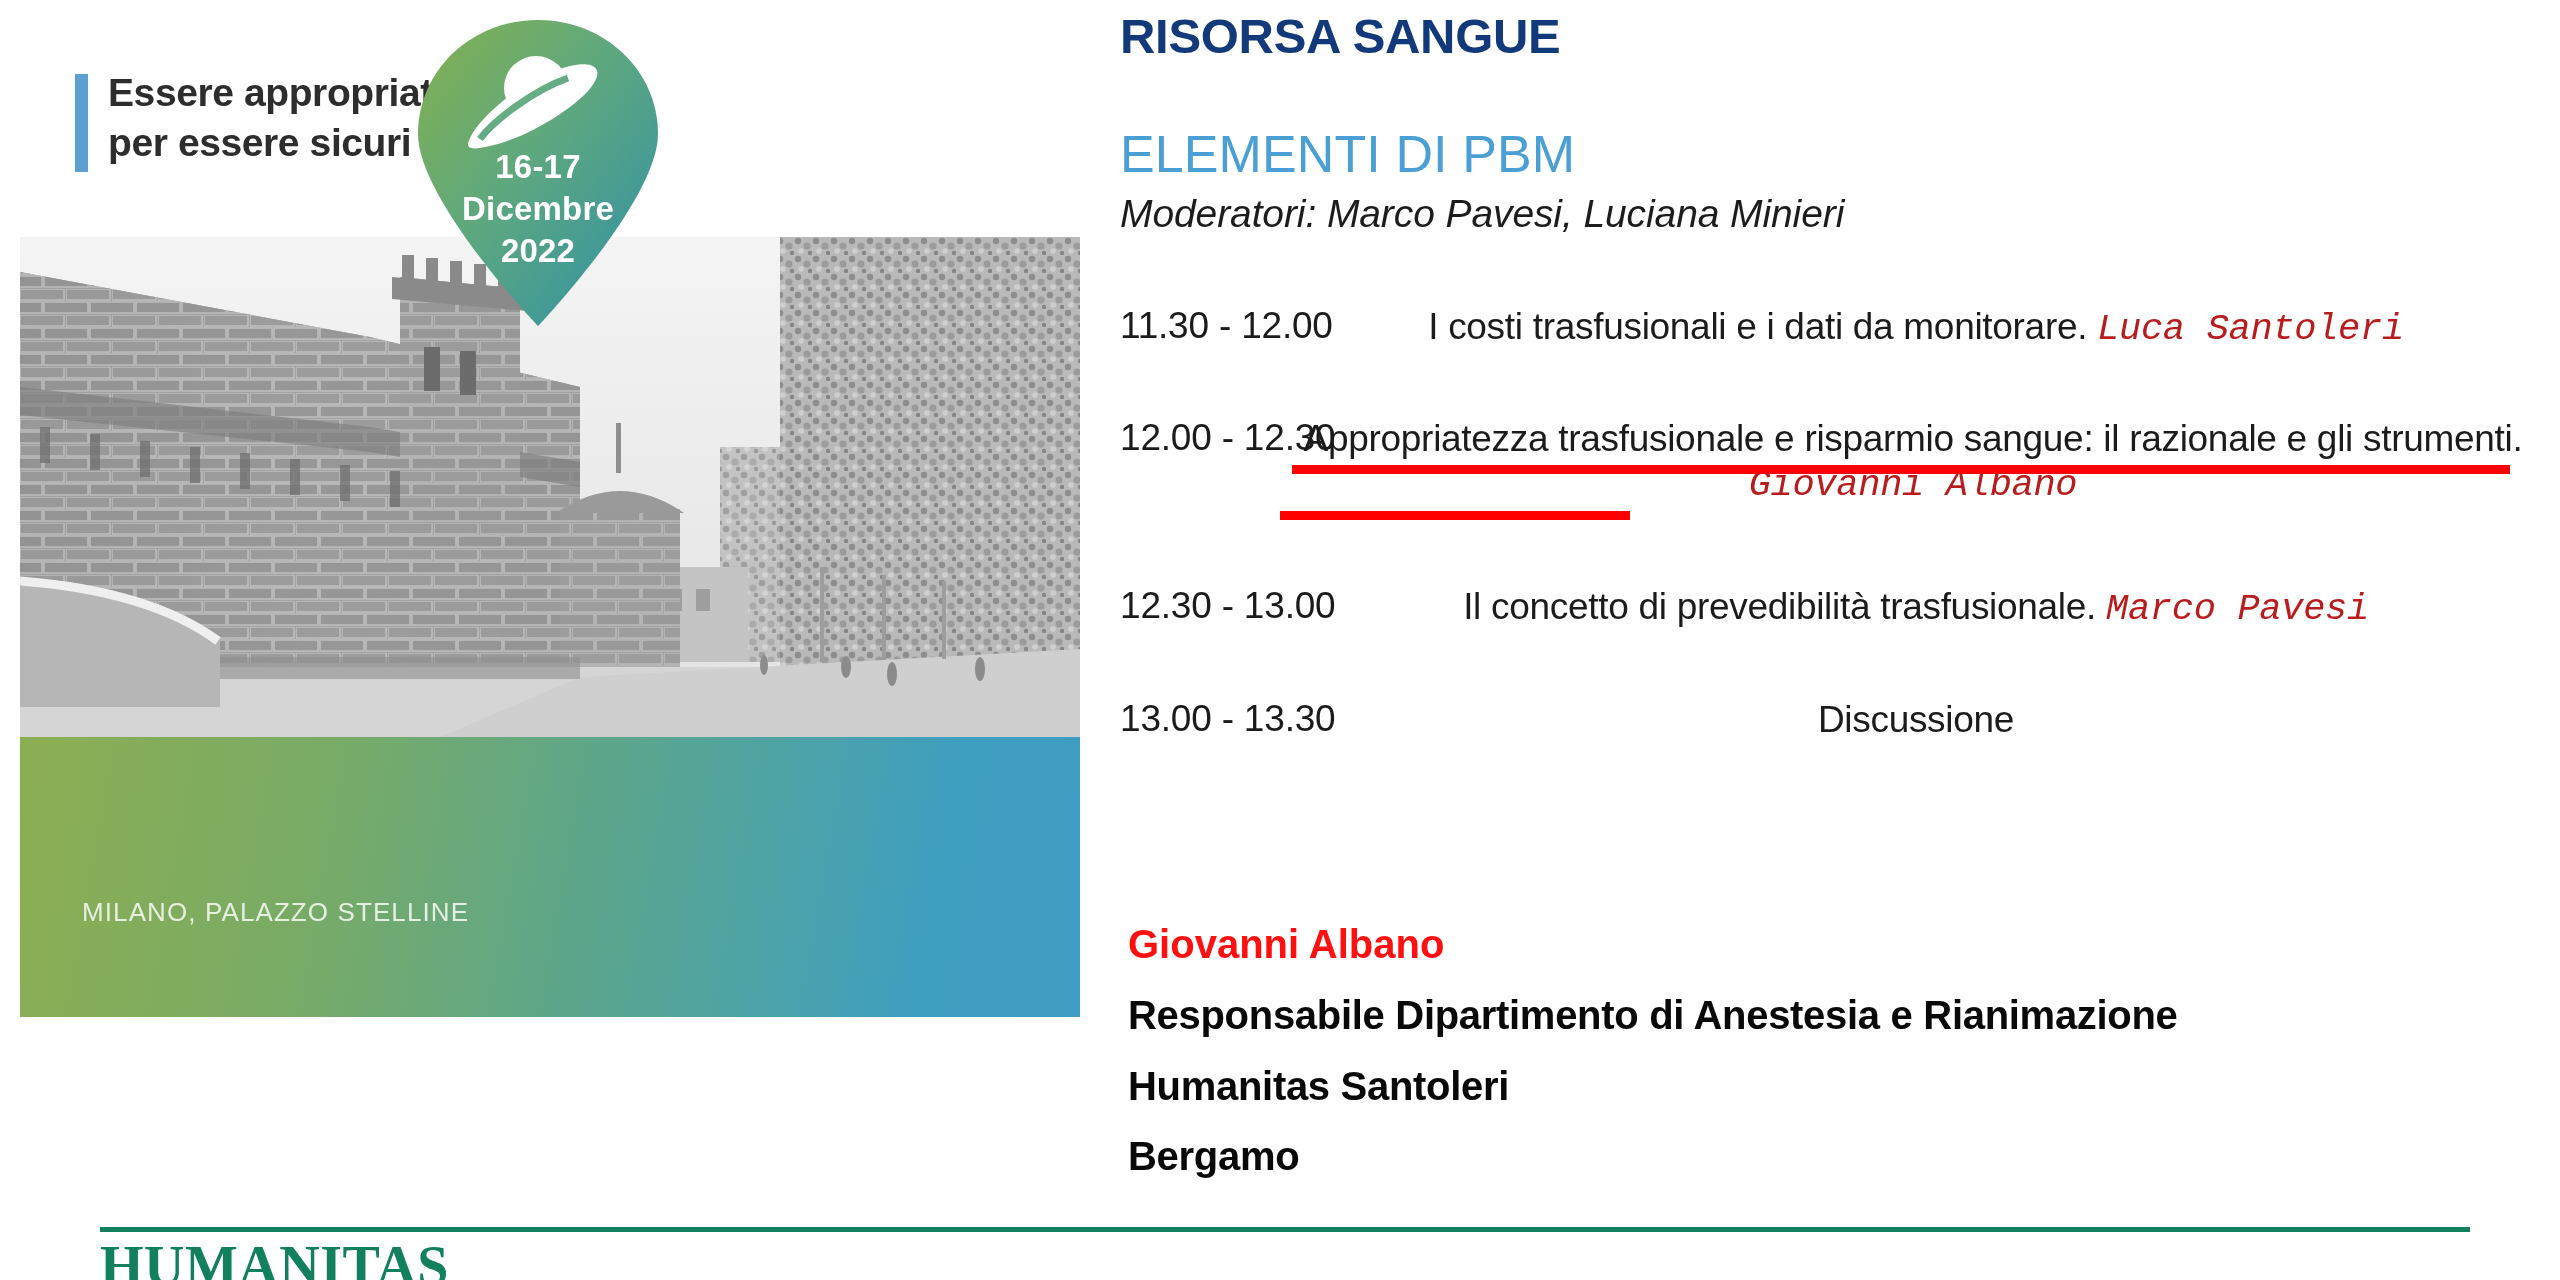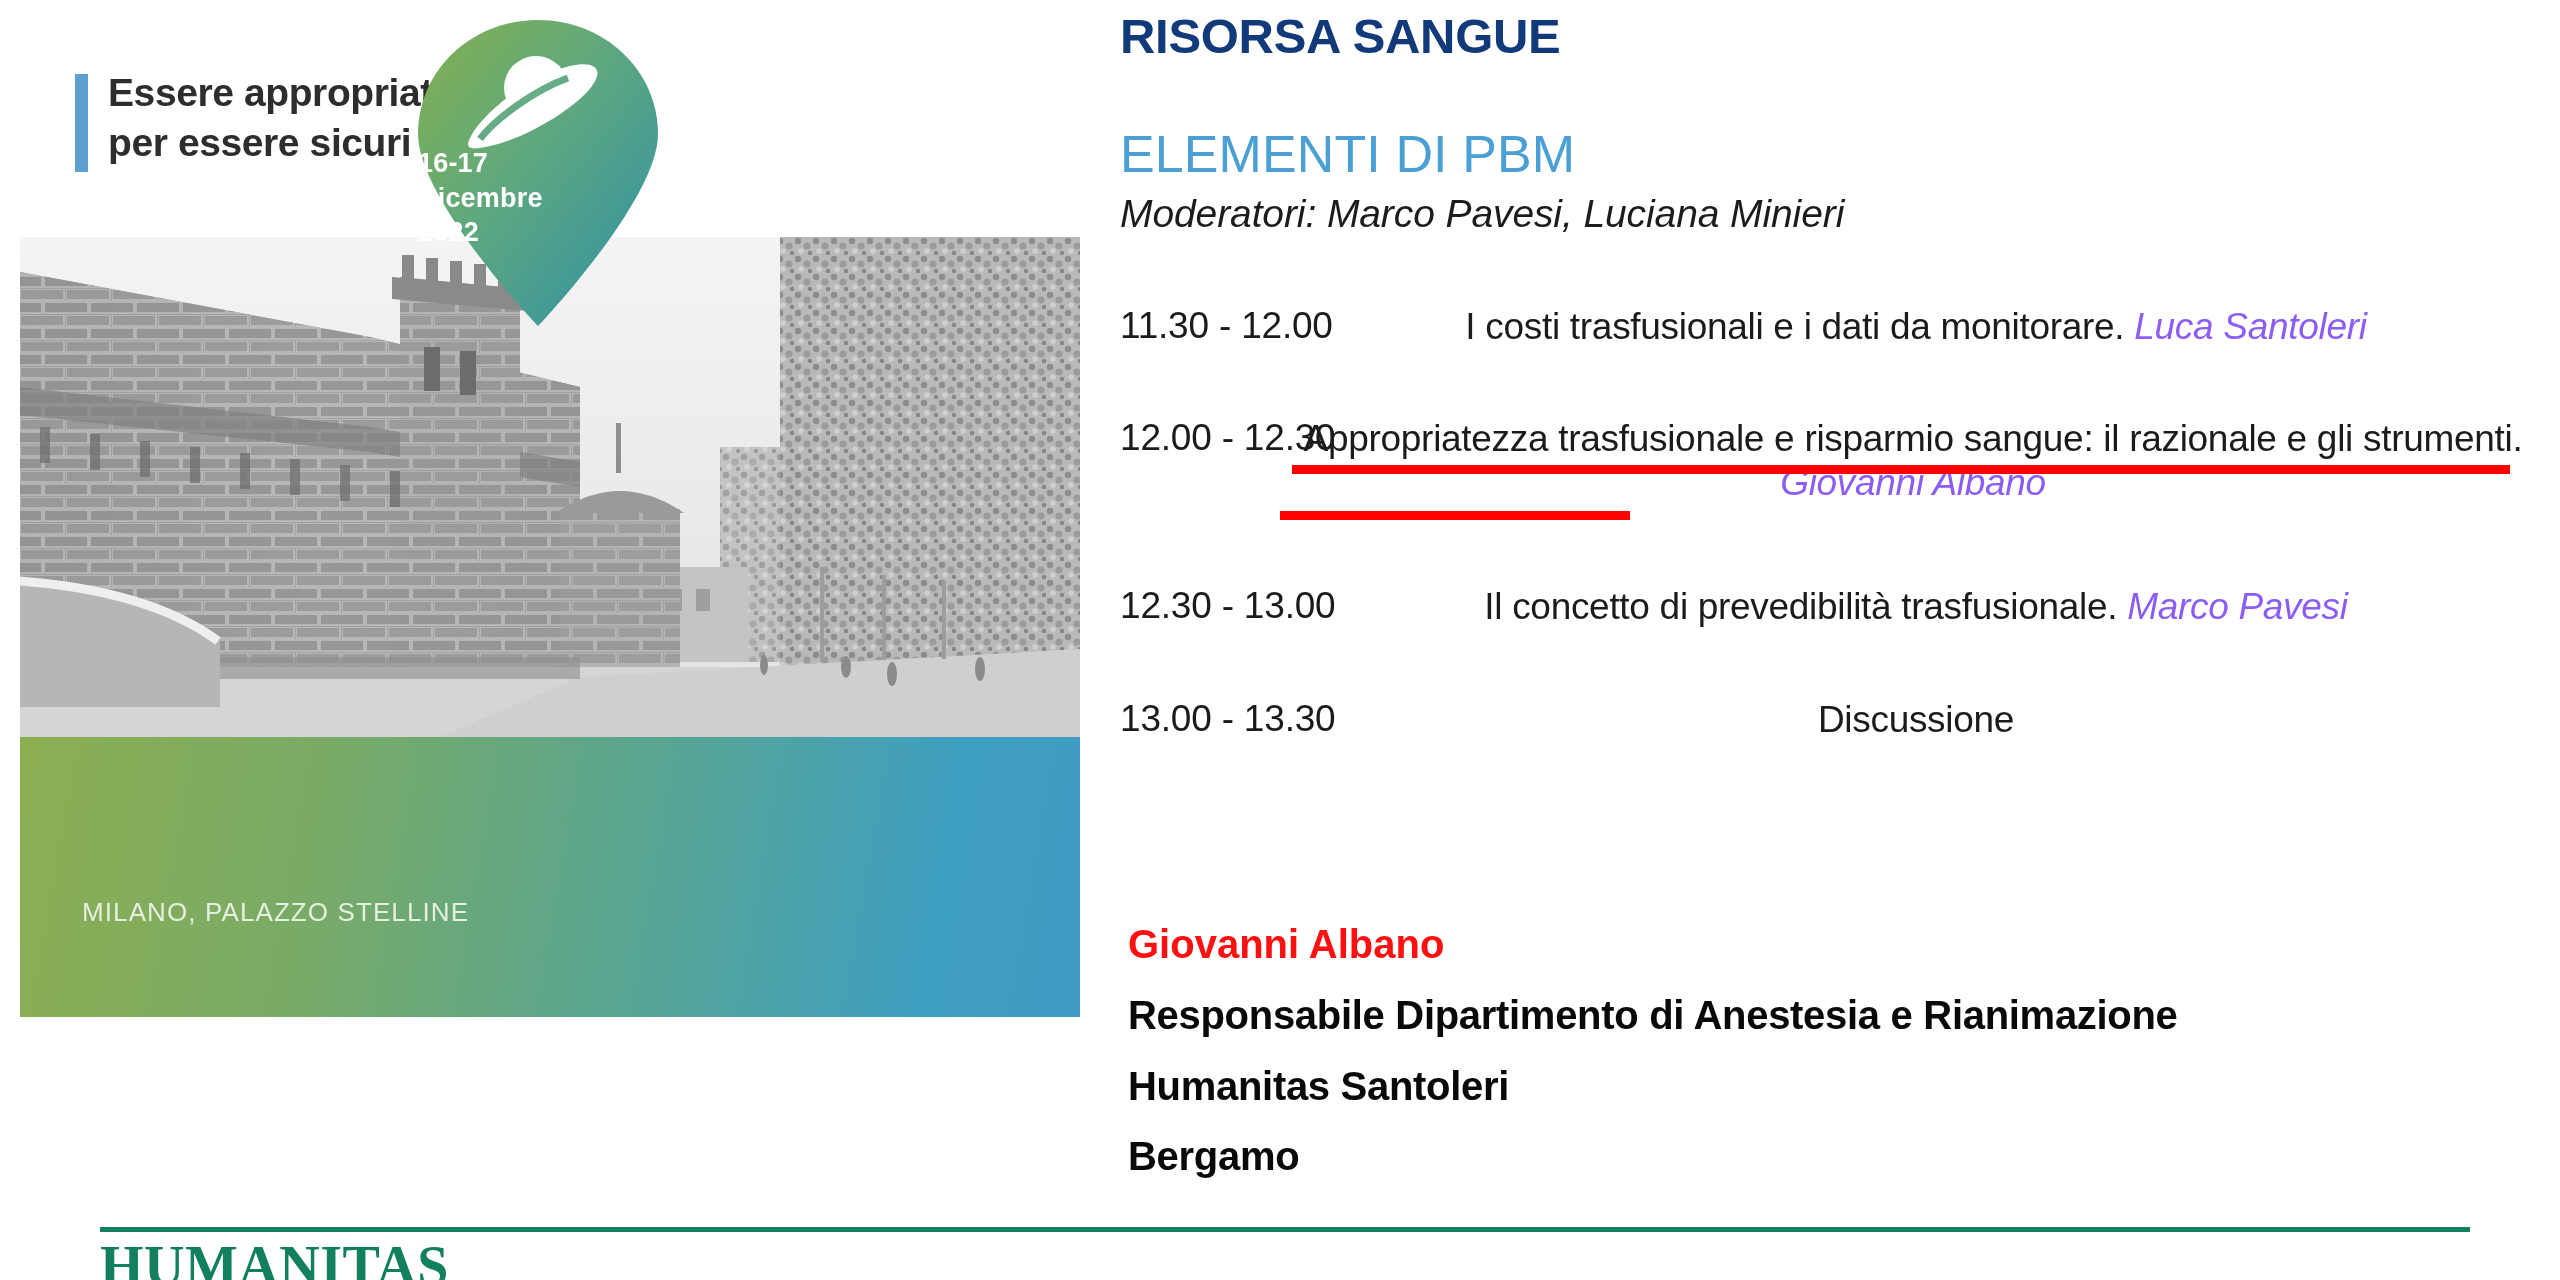--- a/index.html
+++ b/index.html
@@ -23,22 +23,22 @@
     line-height:1.28;letter-spacing:-.4px;white-space:pre-line;}
 
   
   .photo{position:absolute;left:0px;top:297px;width:1060px;height:500px;
     overflow:hidden;background:#e9e9e9;}
   .photo svg{display:block;width:1060px;height:500px;}
 
   
   .pin{position:absolute;left:398px;top:78px;width:240px;height:310px;z-index:5;}
   .pin svg{display:block;width:240px;height:310px;}
-  .pin-dates{position:absolute;left:0;top:128px;width:240px;
-    color:#fff;font-size:27px;font-weight:bold;line-height:1.28;
+  .pin-dates{position:absolute;left:0;top:128px;width:240px;text-align:center;
+    color:#fff;font-size:33px;font-weight:bold;line-height:1.28;
     letter-spacing:.2px;white-space:pre-line;}
 
   
   .band{position:absolute;left:0px;top:797px;width:1060px;height:280px;
     background:linear-gradient(100deg,#8cae52 0%,#79ab66 28%,#58a592 58%,#3f9fc0 85%,#3f9cc4 100%);text-align:right;}
   .band-city{position:absolute;left:62px;top:160px;font-size:26px;color:#e6efe0;
     letter-spacing:1.1px;font-weight:normal;}
   .band-title{position:absolute;left:60px;top:198px;font-size:62px;color:#ffffff;
     font-weight:bold;letter-spacing:.5px;line-height:1;}
 
@@ -50,21 +50,21 @@
     letter-spacing:.1px;}
   .h-mod{position:absolute;left:0;top:192px;font-size:39px;font-style:italic;
     color:#1c1c1c;letter-spacing:-.1px;}
 
   .sched{position:absolute;left:0;top:305px;width:1420px;text-align:center;}
   .row{position:relative;margin-bottom:0;}
   .row .time{position:absolute;left:0;top:0;font-size:37px;color:#1b1b1b;
     white-space:nowrap;letter-spacing:-.2px;}
   .row .desc{margin-left:172px;font-size:37px;color:#1b1b1b;line-height:1.18;
     letter-spacing:-.3px;}
-  .spk{color:#8b5cf6;font-style:italic;}
+  .spk{color:#b91c1c;font-style:italic;font-family:Liberation Mono, monospace;}
 
   .hl-under{position:absolute;background:#ff0000;height:9px;}
 
   .bio{position:absolute;left:8px;top:920px;width:1400px;}
   .bio-name{font-size:40px;font-weight:bold;color:#ff1010;line-height:1.22;}
   .bio-line{font-size:40px;font-weight:bold;color:#090909;line-height:1.22;
     letter-spacing:-.3px;margin-top:22px;}
 
   
   .hum-rule{position:absolute;left:100px;top:1227px;width:2370px;height:5px;

